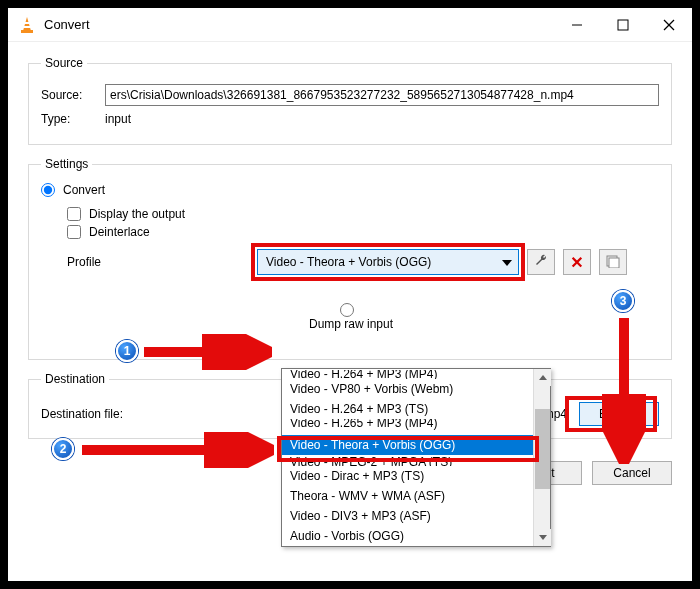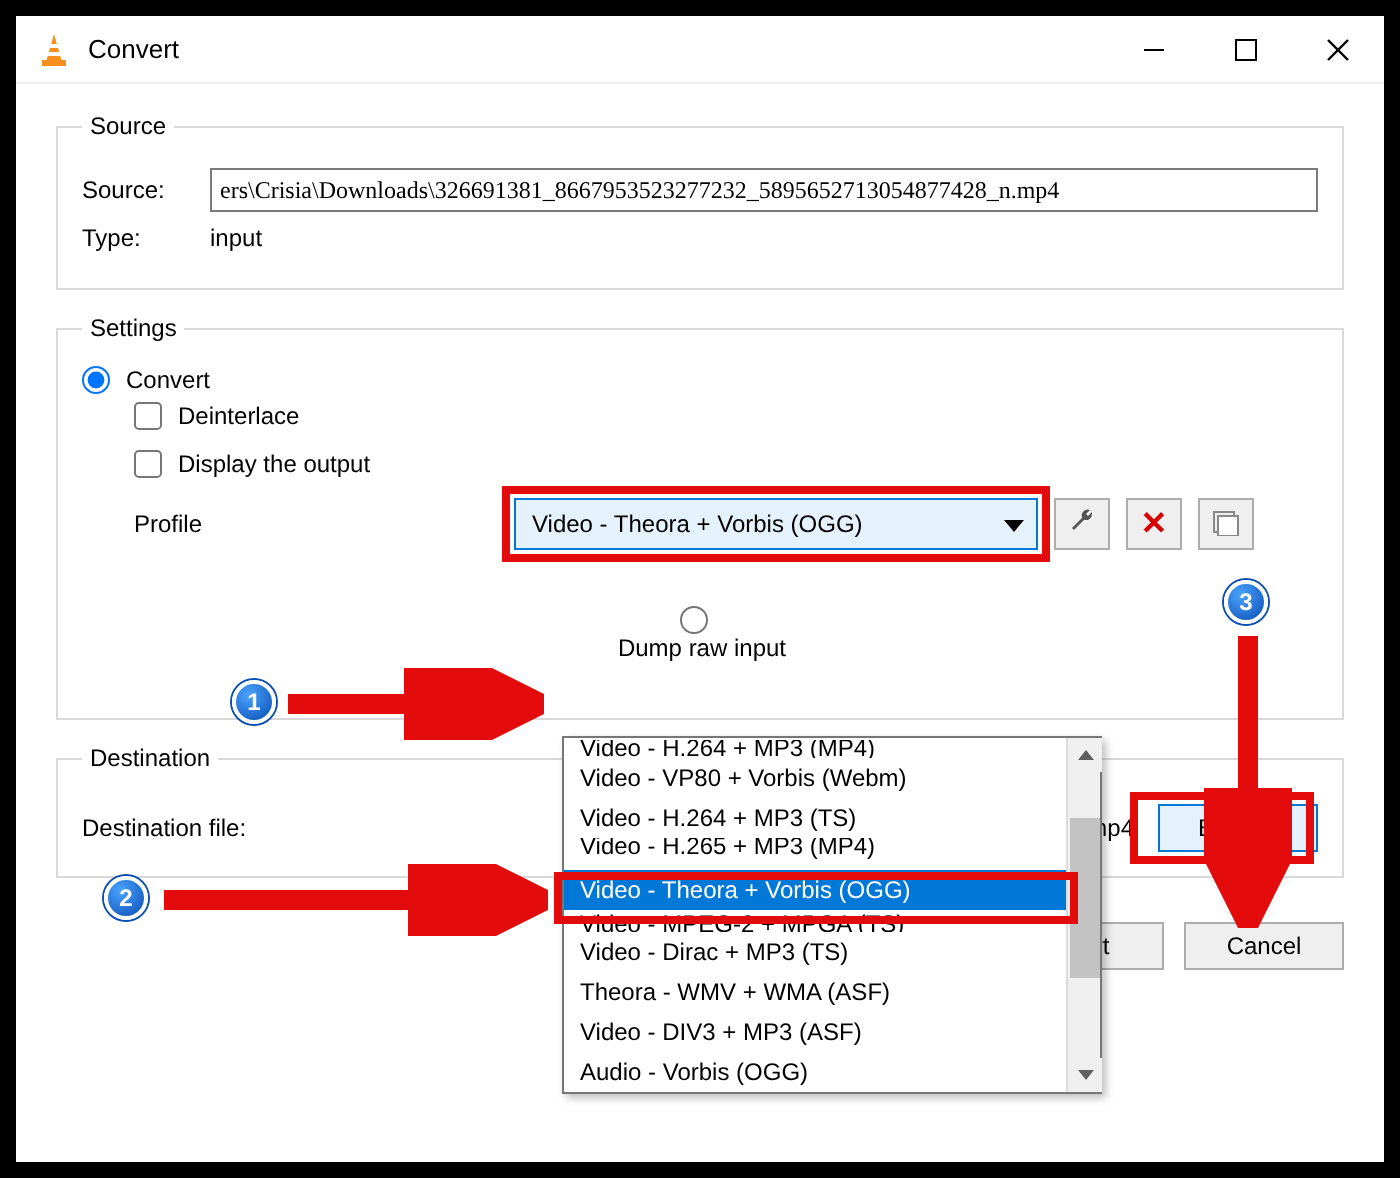--- a/index.html
+++ b/index.html
@@ -80,21 +80,21 @@
     width: 64px;
     color: #000;
   }
   .label-w { width: 110px; }
   input[type=text].tf {
     flex: 1;
     height: 22px;
     border: 1px solid #7a7a7a;
     padding: 8px 4px;
     font-size: 12px;
-    font-family: Liberation Serif, serif;
+    font-family: Liberation Sans, sans-serif;
   }
   .static { color: #000; }
 
   .radio, .chk {
     width: 14px; height: 14px;
     margin: 0 6px 0 0;
     vertical-align: middle;
   }
   .opt { display: flex; align-items: center; margin: 4px 0; }
   .opt span { margin-left: 2px; }
@@ -303,27 +303,27 @@
       </fieldset>
 
       <fieldset style="padding-bottom:24px;">
         <legend>Settings</legend>
 
         <div class="opt">
           <input type="radio" class="radio" checked="" style="">
           <span>Convert</span>
         </div>
 
+        <div class="opt indent" style="margin-top:10px;">
+          <input type="checkbox" class="chk" style="">
+          <span>Display the output</span>
+        </div>
         <div class="opt indent">
           <input type="checkbox" class="chk" style="">
           <span>Deinterlace</span>
-        </div>
-        <div class="opt indent" style="margin-top:10px;">
-          <input type="checkbox" class="chk" style="">
-          <span>Display the output</span>
         </div>
 
         <div class="profile-row">
           <span style="width:60px">Profile</span>
           <div style="width:130px;"></div>
           <div style="position:relative;">
             <div class="profile-combo">
               <span>Video - Theora + Vorbis (OGG)</span>
               <span class="caret">
                 <svg width="10" height="6">

